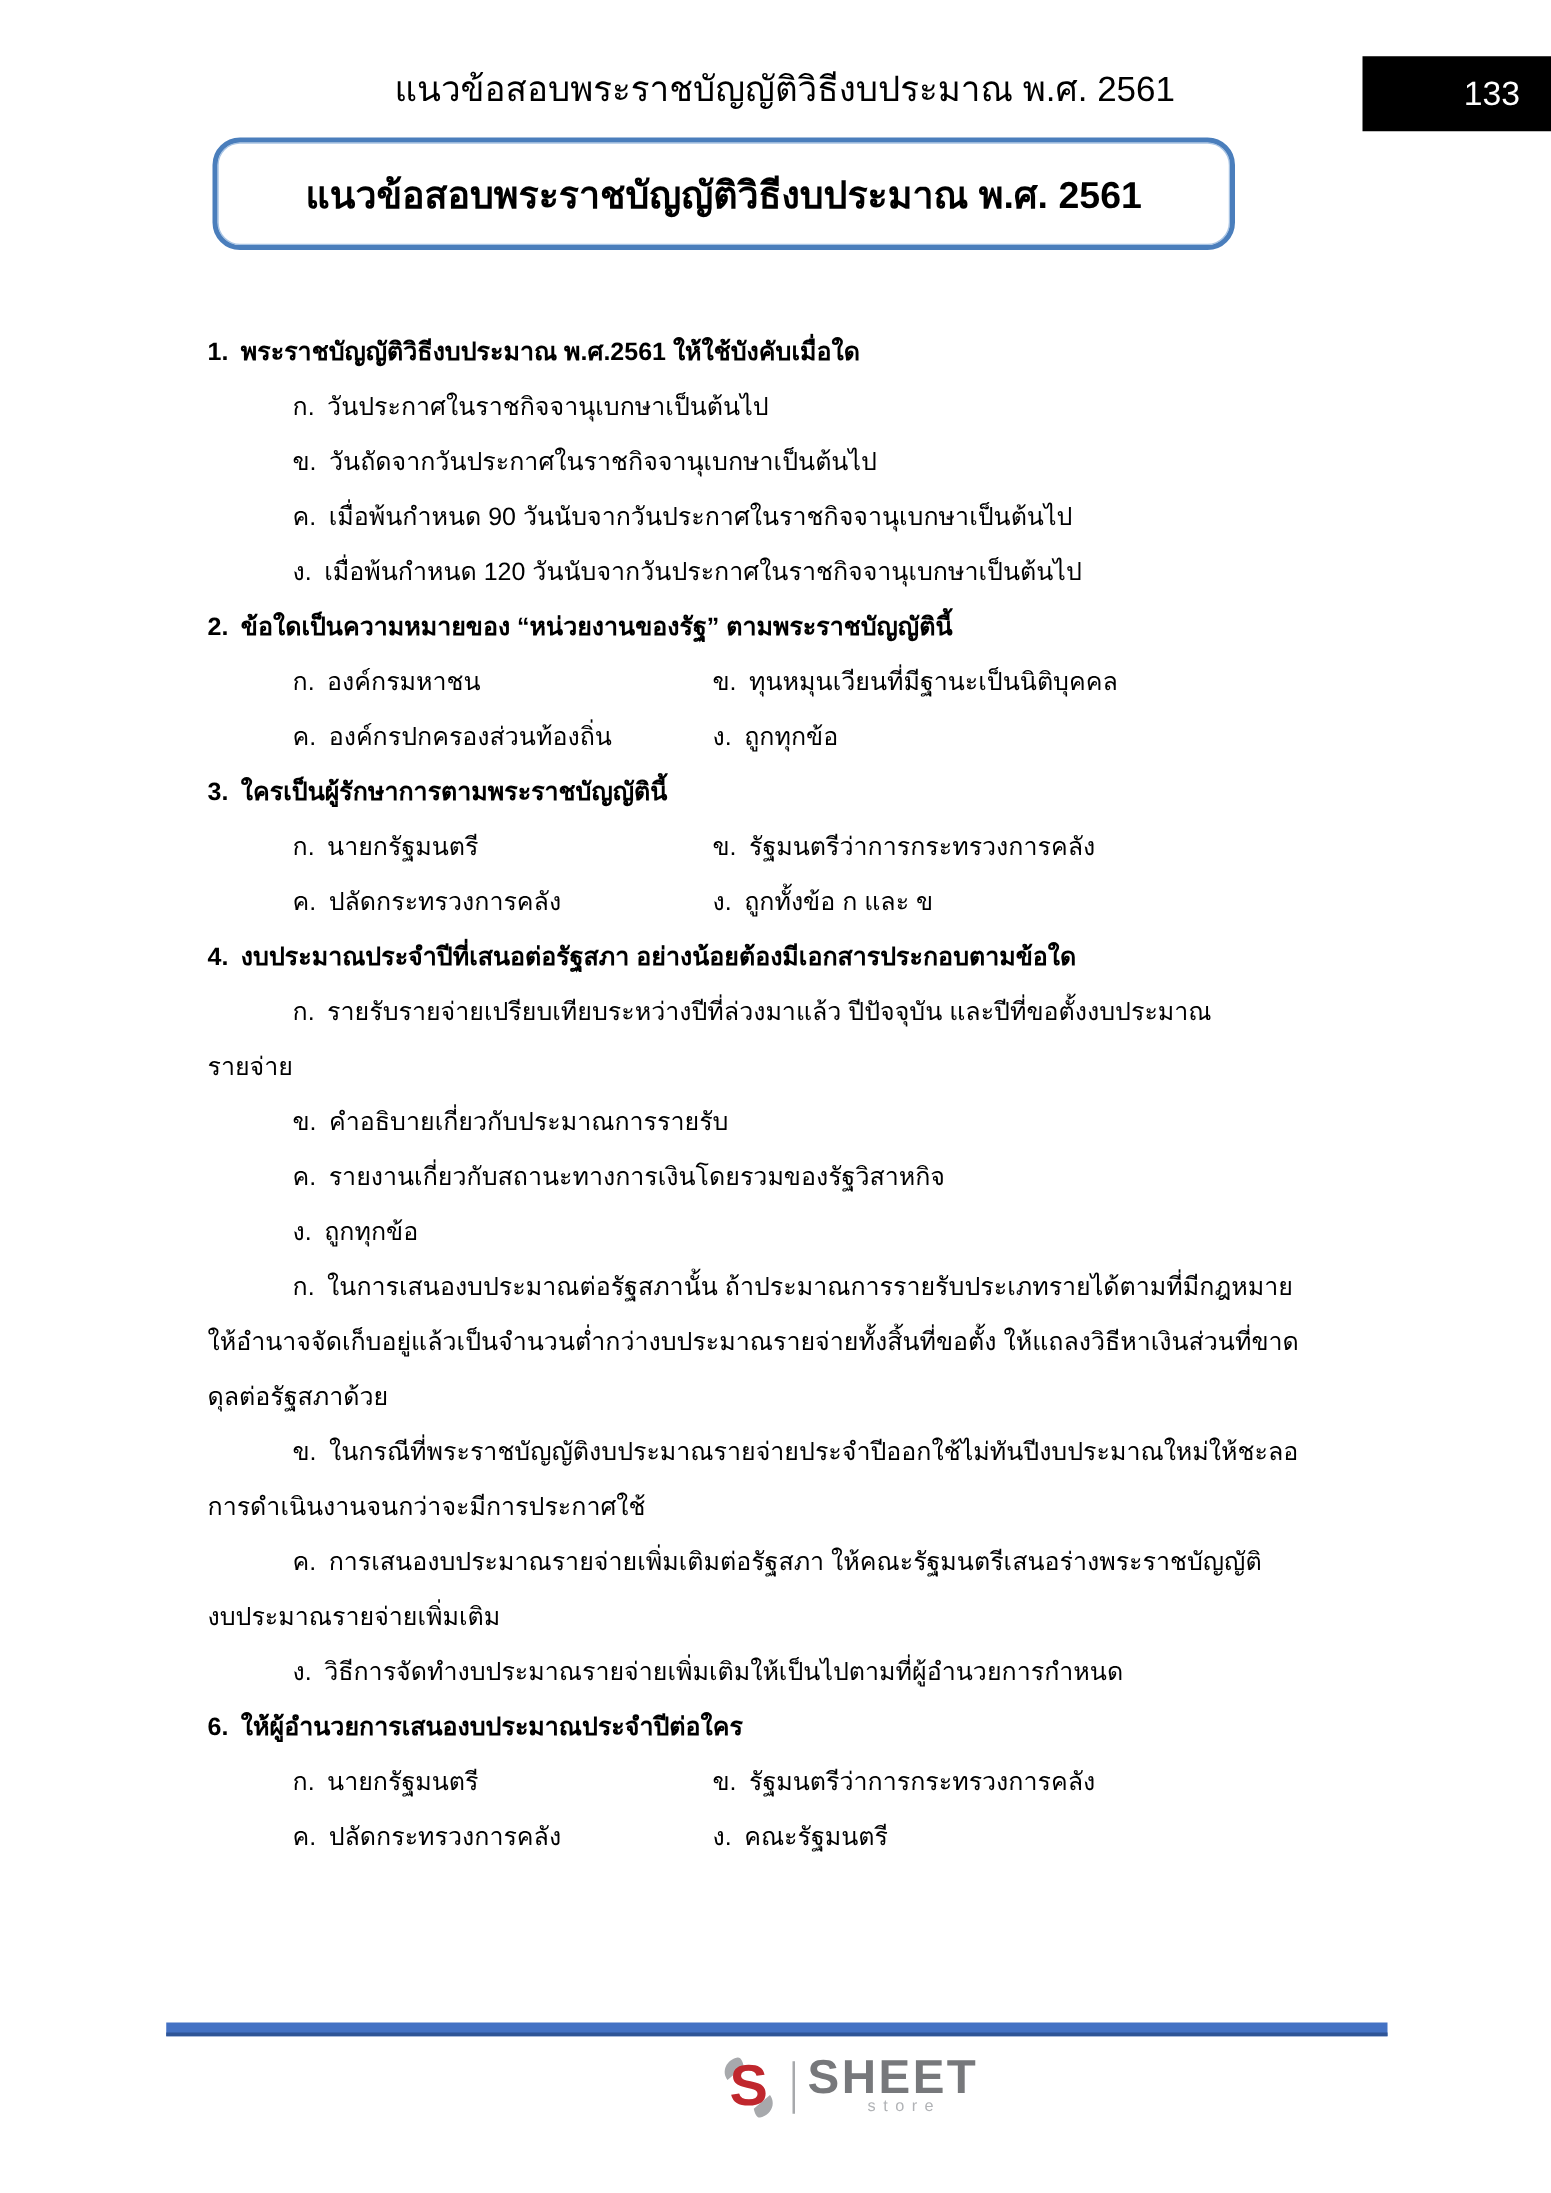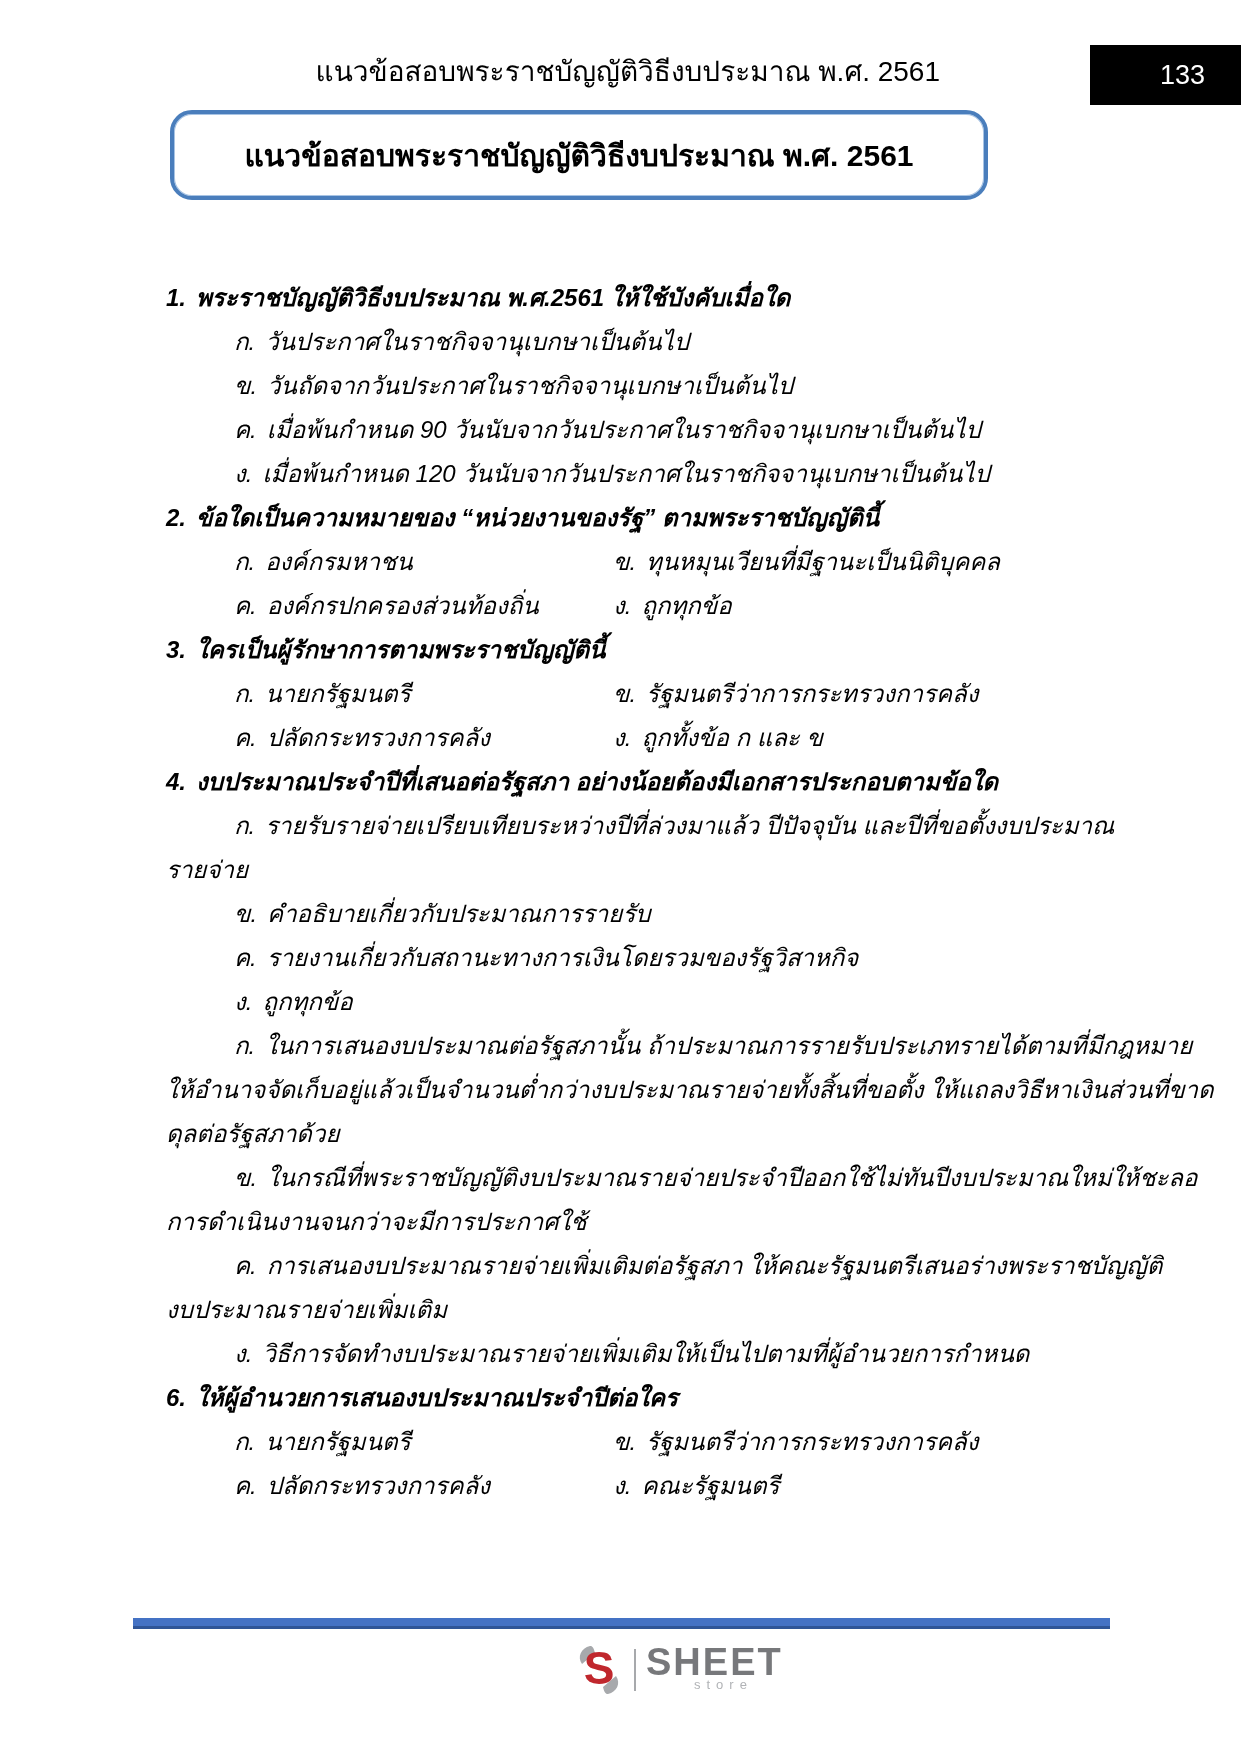--- a/index.html
+++ b/index.html
@@ -13,45 +13,44 @@
   }
   
   .hdr-title{
     position:absolute;top:52px;left:0;width:940px;
     text-align:right;font-size:28px;line-height:40px;
   }
   .pagenum-box{
     position:absolute;top:45px;right:0;width:151px;height:60px;
     background:#000000;color:#ffffff;
     display:flex;align-items:center;justify-content:flex-end;
-    padding-right:12px;box-sizing:border-box;
+    padding-right:1px;box-sizing:border-box;
   }
   .pagenum-box span{font-size:27px;margin-right:24px;}
   
   .title-box{
     position:absolute;top:110px;left:170px;width:818px;height:90px;
     border:4px solid #4A7EBC;border-radius:22px;
     box-shadow:inset 0 0 0 1px #a8c4e4;
     display:flex;align-items:center;justify-content:center;
     box-sizing:border-box;background:#ffffff;
   }
   .title-box-text{font-size:30px;font-weight:bold;}
   
   .content{
-    position:absolute;top:276px;left:166px;width:945px;
-    font-size:24px;
-    font-style:italic;
+    position:absolute;top:260px;left:166px;width:945px;
+    font-size:20px;
   }
   .line{height:44px;line-height:44px;white-space:nowrap;}
   .qhead{font-weight:bold;}
   .qnum{margin-right:10px;}
   .lbl{margin-right:10px;}
   .opt{padding-left:68px;}
   .cont{padding-left:0;}
-  .optrow{padding-left:68px;display:flex;gap:43px;}
+  .optrow{padding-left:68px;display:flex;}
   .optrow .c1{width:336px;flex:0 0 336px;}
   .u{text-decoration:underline;text-underline-offset:4px;}
   
   .footer-bar{
     position:absolute;top:1618px;left:133px;width:977px;height:8px;
     background:#4472C4;border-bottom:3px solid #2F5597;
   }
   .footer-logo{
     position:absolute;top:1644px;left:576px;
     display:flex;align-items:center;

